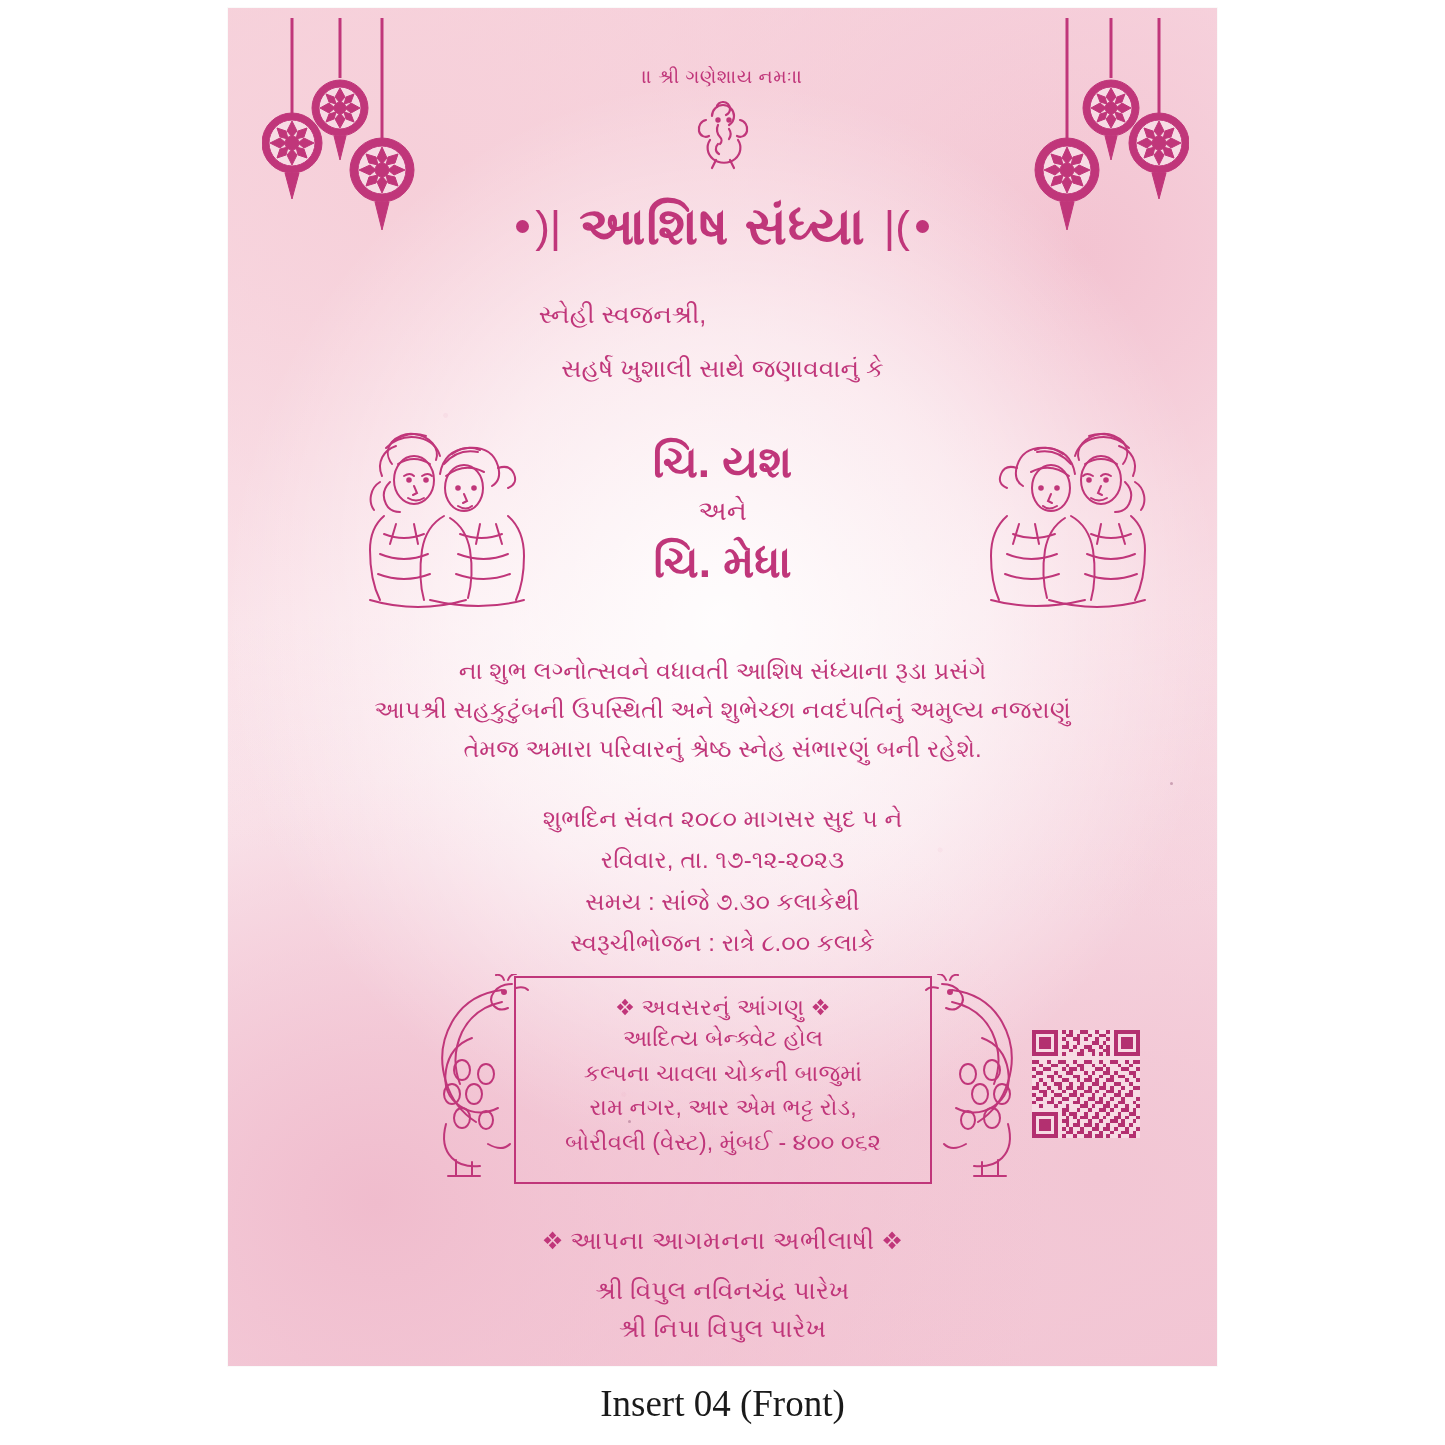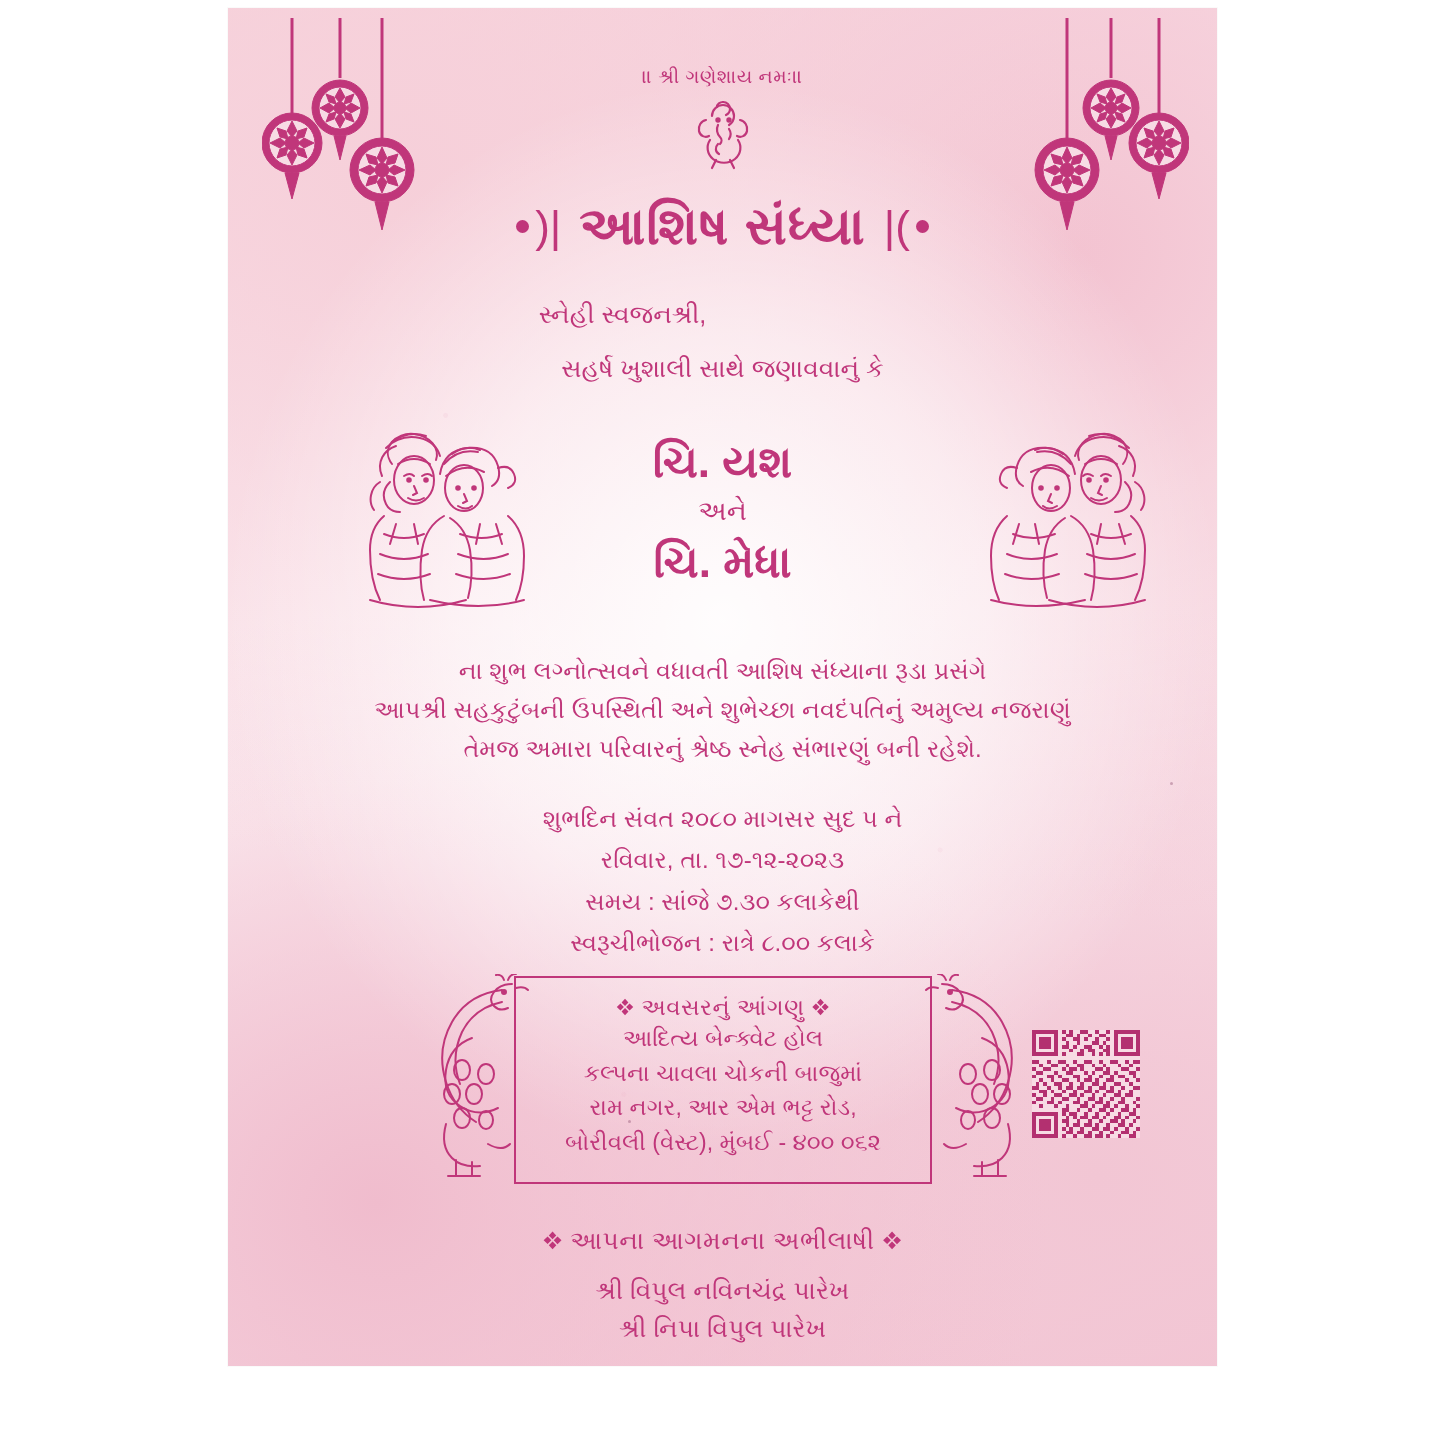--- a/index.html
+++ b/index.html
@@ -773,13 +773,14 @@
     <div class="closing">
       <div class="closing-head">❖ આપના આગમનના અભીલાષી ❖</div>
       <div class="host">શ્રી વિપુલ નવિનચંદ્ર પારેખ</div>
       <div class="host">શ્રી નિપા વિપુલ પારેખ</div>
     </div>
 
     <span class="speck" style="left:942px; top:774px;"></span>
     <span class="speck" style="left:400px; top:1112px;"></span>
   </div>
 
+  <div class="caption">Insert 04 (Front)</div>
 </div>
 
 </body></html>

